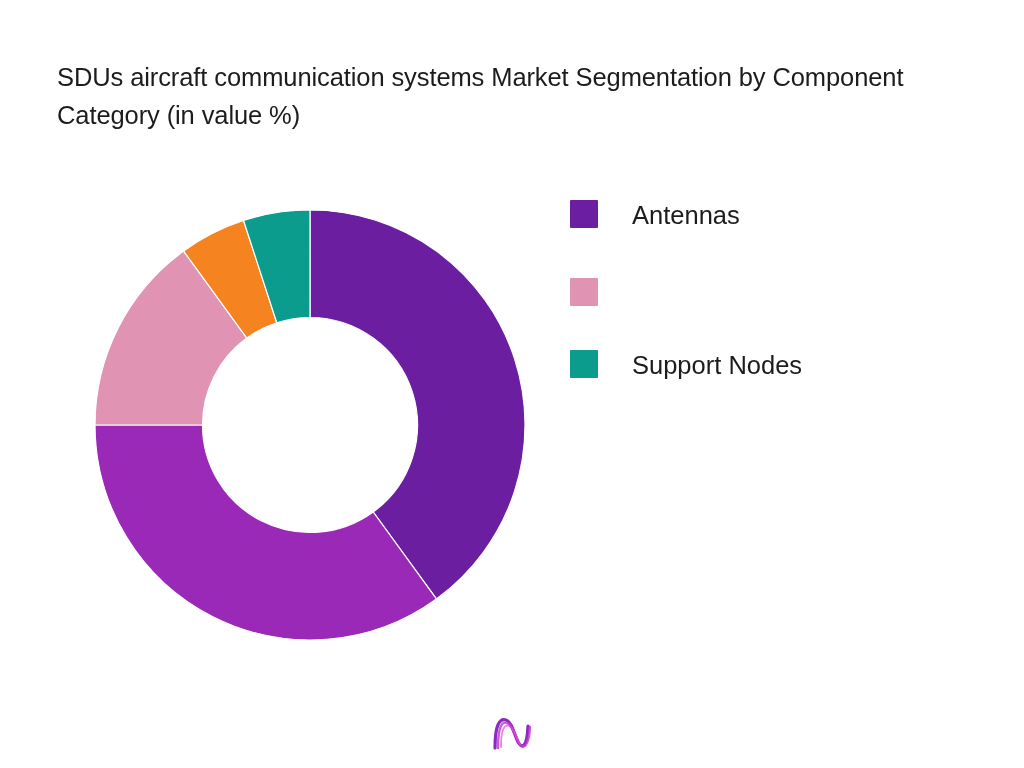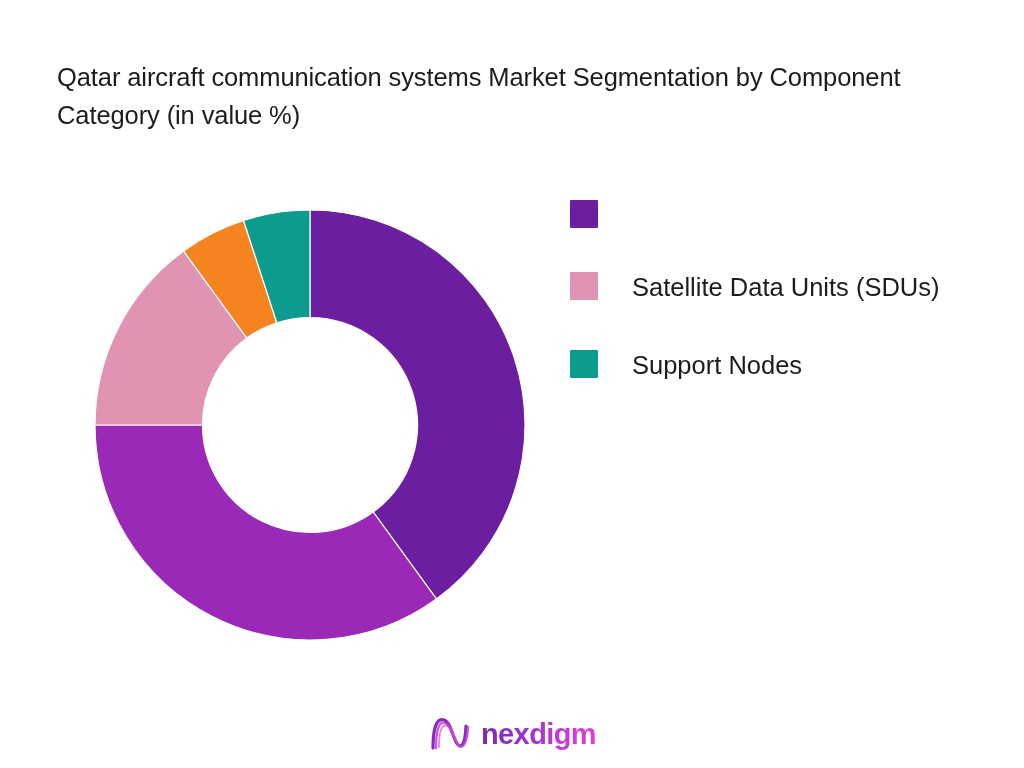--- a/index.html
+++ b/index.html
@@ -86,48 +86,47 @@
     background: linear-gradient(90deg, #7b2bb0 0%, #9b30c8 35%, #c23bd8 70%, #e040d0 100%);
     -webkit-background-clip: text;
     background-clip: text;
     color: #a02fc4;
     -webkit-text-fill-color: transparent;
   }
 </style>
 </head>
 <body>
 
-<div id="chart-title">Qatar aircraft communication systems Market Segmentation by Component Category (in value %)</div>
+<div id="chart-title">SDUs aircraft communication systems Market Segmentation by Component Category (in value %)</div>
 
 <div id="donut-wrap">
   <svg id="donut-svg" viewBox="0 0 430 430">
     <g id="donut-slices">
         <path d="M 215 0 A 215 215 0 0 1 341.3738292428817 388.93865379061367 L 278.18691462144085 301.96932689530684 A 107.5 107.5 0 0 0 215 107.5 Z" fill="#6B1FA0" stroke="#ffffff" stroke-width="1.2"></path>
         <path d="M 341.3738292428817 388.93865379061367 A 215 215 0 0 1 0 215.00000000000003 L 107.5 215 A 107.5 107.5 0 0 0 278.18691462144085 301.96932689530684 Z" fill="#9B29B8" stroke="#ffffff" stroke-width="1.2"></path>
         <path d="M 0 215.00000000000003 A 215 215 0 0 1 88.62617075711825 41.06134620938633 L 151.81308537855912 128.03067310469316 A 107.5 107.5 0 0 0 107.5 215 Z" fill="#E193B4" stroke="#ffffff" stroke-width="1.2"></path>
         <path d="M 88.62617075711825 41.06134620938633 A 215 215 0 0 1 148.56134620938627 10.522848996541995 L 181.78067310469314 112.761424498271 A 107.5 107.5 0 0 0 151.81308537855912 128.03067310469316 Z" fill="#F58320" stroke="#ffffff" stroke-width="1.2"></path>
         <path d="M 148.56134620938627 10.522848996541995 A 215 215 0 0 1 214.99999999999997 0 L 214.99999999999997 107.5 A 107.5 107.5 0 0 0 181.78067310469314 112.761424498271 Z" fill="#0B9C8E" stroke="#ffffff" stroke-width="1.2"></path>
       </g>
   </svg>
 </div>
 
 <div id="legend">
     <div class="legend-row">
       <span class="legend-swatch" style="background: rgb(107, 31, 160);"></span>
+      <span class="legend-label">Antennas</span>
     </div>
     <div class="legend-row">
       <span class="legend-swatch" style="background: rgb(225, 147, 180);"></span>
-      <span class="legend-label">Satellite Data Units (SDUs)</span>
     </div>
     <div class="legend-row">
       <span class="legend-swatch" style="background: rgb(11, 156, 142);"></span>
       <span class="legend-label">Support Nodes</span>
     </div>
   </div>
 
 <div id="footer-logo">
   <svg id="logo-mark" width="44" height="40" viewBox="0 0 44 40">
     <path d="M5 34 C5 10, 10 4, 16 6 C22 8, 24 20, 28 28 C32 35, 37 34, 38 12" fill="none" stroke="#8A2BBE" stroke-width="3.2" stroke-linecap="round"></path>
     <path d="M8 34 C8 13, 12 7, 17 9 C23 11, 25 22, 29 29 C33 36, 39 33, 40 13" fill="none" stroke="#C23BD8" stroke-width="2.4" stroke-linecap="round" opacity="0.85"></path>
     <path d="M11 33 C11 16, 14 10, 19 12 C24 14, 26 23, 30 30" fill="none" stroke="#E04FD2" stroke-width="1.8" stroke-linecap="round" opacity="0.7"></path>
   </svg>
-  <span id="logo-text">nexdigm</span>
 </div>
 
 </body></html>

